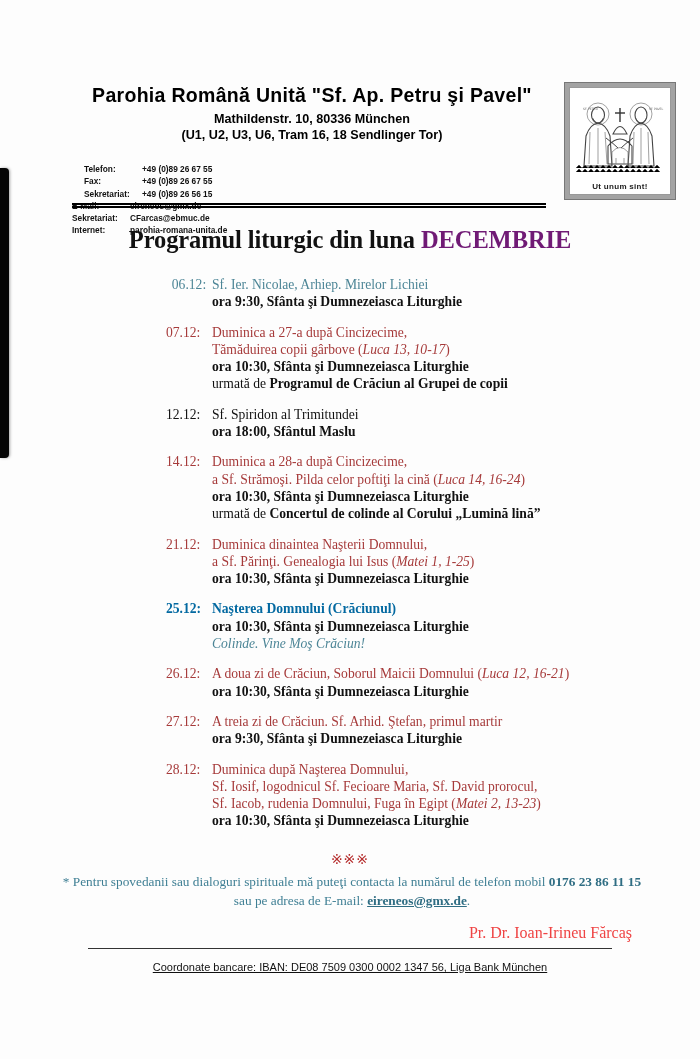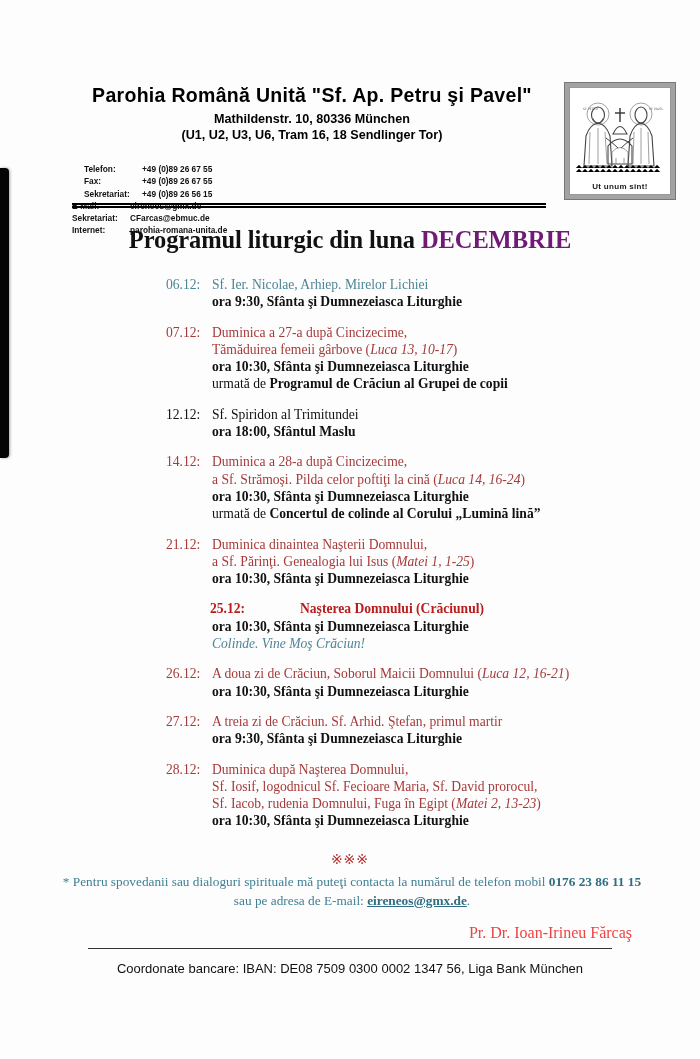--- a/index.html
+++ b/index.html
@@ -170,25 +170,25 @@
     flex: 0 0 46px;
   }
   .entry .indent {
     display: inline-block;
     width: 46px;
     flex: 0 0 46px;
   }
   .entry .body { flex: 1 1 auto; }
 
   
-  .c-teal  { color: #4c8596; }
+  .c-teal  { color: #4c8596; text-align: center; }
   .c-red   { color: #a63a3a; }
   .c-black { color: #111; }
   .bold    { font-weight: bold; color:#111; }
-  .bold-red { font-weight: bold; color: #b91c1c; margin-left: 44px; }
+  .bold-red { font-weight: bold; color: #0369a1; }
   .ital    { font-style: italic; }
   .ital-teal { font-style: italic; color: #4c8596; }
 
   
   .asterisks {
     position: absolute;
     left: 0;
     top: 851px;
     width: 700px;
     text-align: center;
@@ -229,22 +229,23 @@
     height: 0;
     border-top: 1px solid #333;
   }
   .bank {
     position: absolute;
     left: 0;
     top: 961px;
     width: 700px;
     text-align: center;
     font-family: "Liberation Sans", sans-serif;
-    font-size: 13px;
+    font-size: 11px;
     color: #111;
+    text-decoration: underline;
   }
 </style>
 </head>
 <body>
 
 <div id="page">
 
   <div class="scan-artifact"></div>
 
   <div class="header">
@@ -328,21 +329,21 @@
           <span class="body"><span class="bold">ora 9:30, Sfânta şi Dumnezeiasca Liturghie</span></span>
         </div>
       </div>
       <div class="entry">
         <div class="line">
           <span class="date c-red">07.12:</span>
           <span class="body"><span class="c-red">Duminica a 27-a după Cincizecime,</span></span>
         </div>
         <div class="line">
           <span class="indent"></span>
-          <span class="body"><span class="c-red">Tămăduirea femeii gârbove (</span><span class="c-red ital">Luca 13, 10-17</span><span class="c-red">)</span></span>
+          <span class="body"><span class="c-red">Tămăduirea copii gârbove (</span><span class="c-red ital">Luca 13, 10-17</span><span class="c-red">)</span></span>
         </div>
         <div class="line">
           <span class="indent"></span>
           <span class="body"><span class="bold">ora 10:30, Sfânta şi Dumnezeiasca Liturghie</span></span>
         </div>
         <div class="line">
           <span class="indent"></span>
           <span class="body"><span class="c-black">urmată de </span><span class="bold">Programul de Crăciun al Grupei de copii</span></span>
         </div>
       </div>

